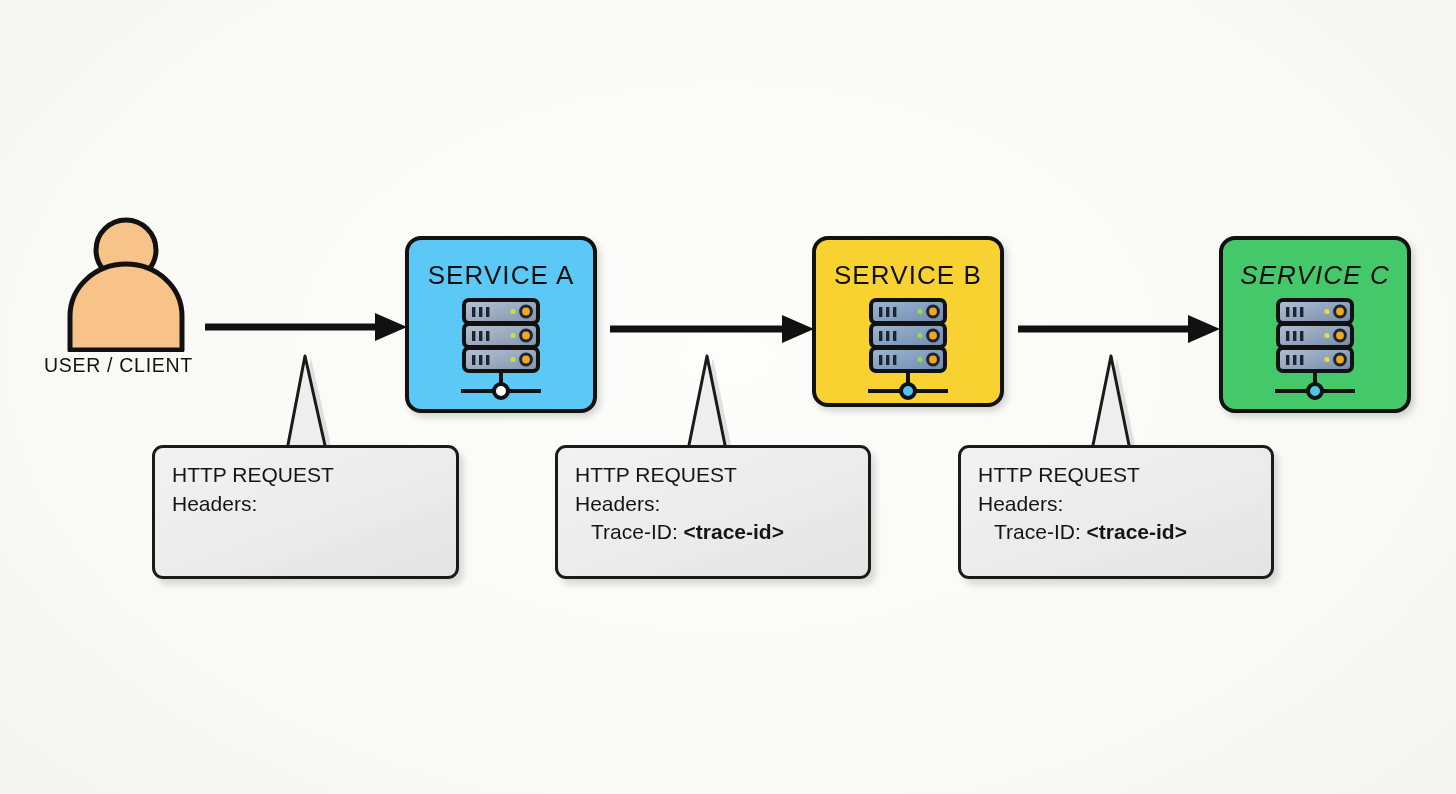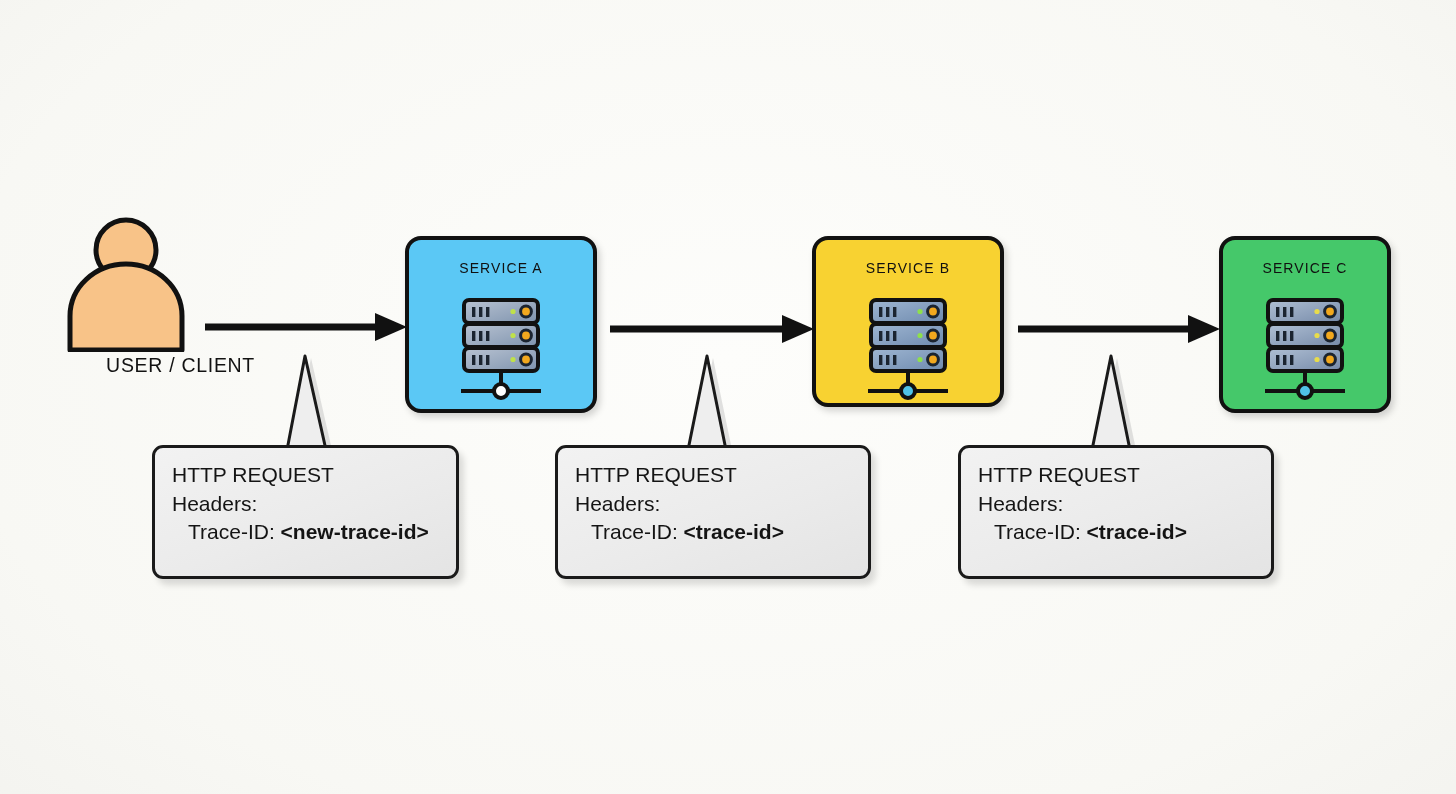--- a/index.html
+++ b/index.html
@@ -33,45 +33,45 @@
   }
   .actor-figure {
     position: absolute;
     left: 0;
     top: 0;
     width: 200px;
     height: 140px;
   }
   .actor-label {
     position: absolute;
-    left: 11px;
+    left: 0;
     top: 142px;
     width: 200px;
-    text-align: right;
+    text-align: left;
     font-size: 19.5px;
     letter-spacing: 0.7px;
     color: #121212;
     white-space: nowrap;
   }
 
   
   .service {
     position: absolute;
     border: 4px solid #111111;
     border-radius: 16px;
     box-sizing: border-box;
     box-shadow: 3px 4px 7px rgba(0,0,0,0.17);
   }
   .service-title {
     position: absolute;
     left: 0;
     right: 0;
     top: 20px;
     text-align: center;
-    font-size: 14px;
+    font-size: 26px;
     letter-spacing: 1.1px;
     color: #101010;
     white-space: nowrap;
   }
   .service-icon {
     position: absolute;
     left: 50%;
     transform: translateX(-50%);
     top: 58px;
   }
@@ -86,23 +86,24 @@
   #service-b {
     left: 812px;
     top: 236px;
     width: 192px;
     height: 171px;
     background: #F8D231;
   }
   #service-c {
     left: 1219px;
     top: 236px;
-    width: 172px;
+    width: 192px;
     height: 177px;
     background: #45C86A;
+    font-style: italic;
   }
 
   
   .arrow {
     position: absolute;
     height: 30px;
   }
   #arrow-1 { left: 203px; top: 312px; width: 206px; }
   #arrow-2 { left: 608px; top: 314px; width: 208px; }
   #arrow-3 { left: 1016px; top: 314px; width: 206px; }
@@ -294,24 +295,20 @@
   <div class="callout" id="callout-1">
     <div class="callout-tail">
       <svg width="340" height="250" viewBox="0 0 340 250" xmlns="http://www.w3.org/2000/svg">
         <path d="M 147 100 L 165 8 L 186 100 Z" fill="#c9c9c9" opacity="0.55" transform="translate(6,2)"></path>
         <path d="M 147 102 L 165 8 L 186 102 Z" fill="#eeeeee" stroke="#1a1a1a" stroke-width="3" stroke-linejoin="round"></path>
       </svg>
     </div>
     <div class="callout-box">
       <div class="callout-line">HTTP REQUEST</div>
       <div class="callout-line">Headers:</div>
-      <div class="callout-line indent">
-        <span>Trace-ID: </span>
-        <b>&lt;new-trace-id&gt;</b>
-      </div>
     </div>
   </div>
 
   <div class="callout" id="callout-2">
     <div class="callout-tail">
       <svg width="340" height="250" viewBox="0 0 340 250" xmlns="http://www.w3.org/2000/svg">
         <path d="M 143 100 L 162 8 L 181 100 Z" fill="#c9c9c9" opacity="0.55" transform="translate(6,2)"></path>
         <path d="M 143 102 L 162 8 L 181 102 Z" fill="#eeeeee" stroke="#1a1a1a" stroke-width="3" stroke-linejoin="round"></path>
       </svg>
     </div>

